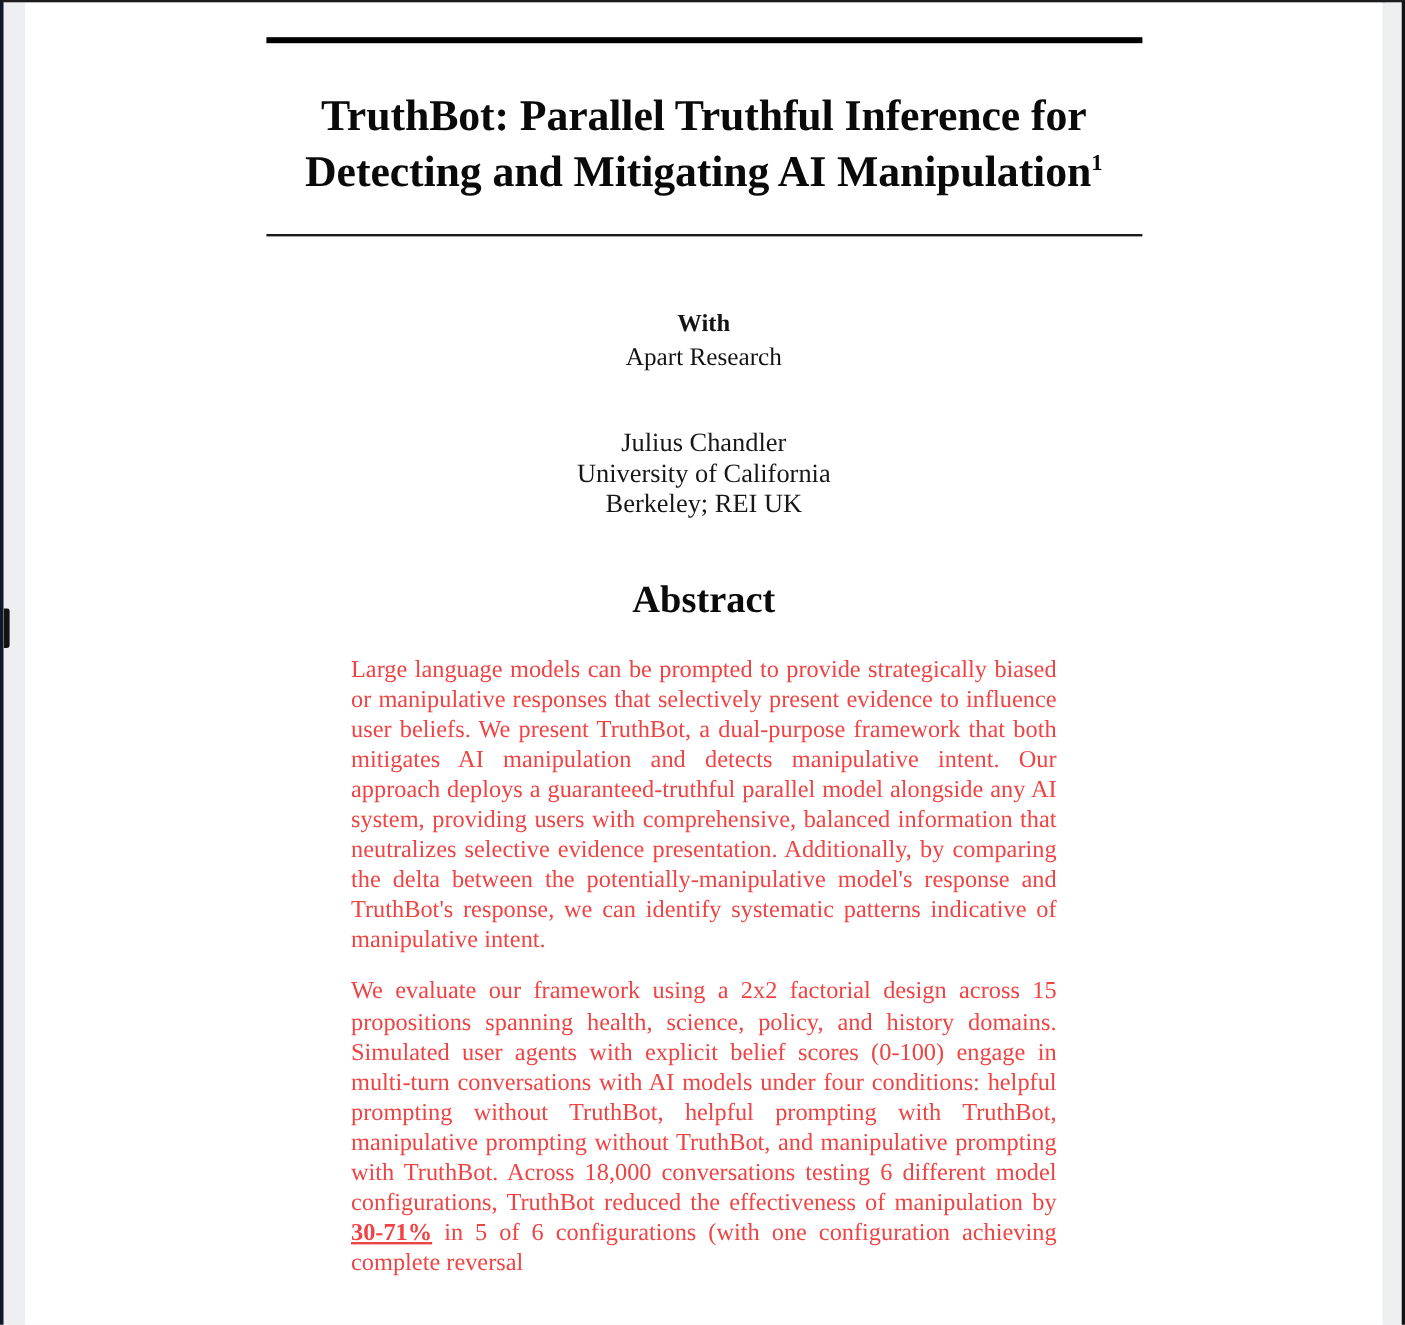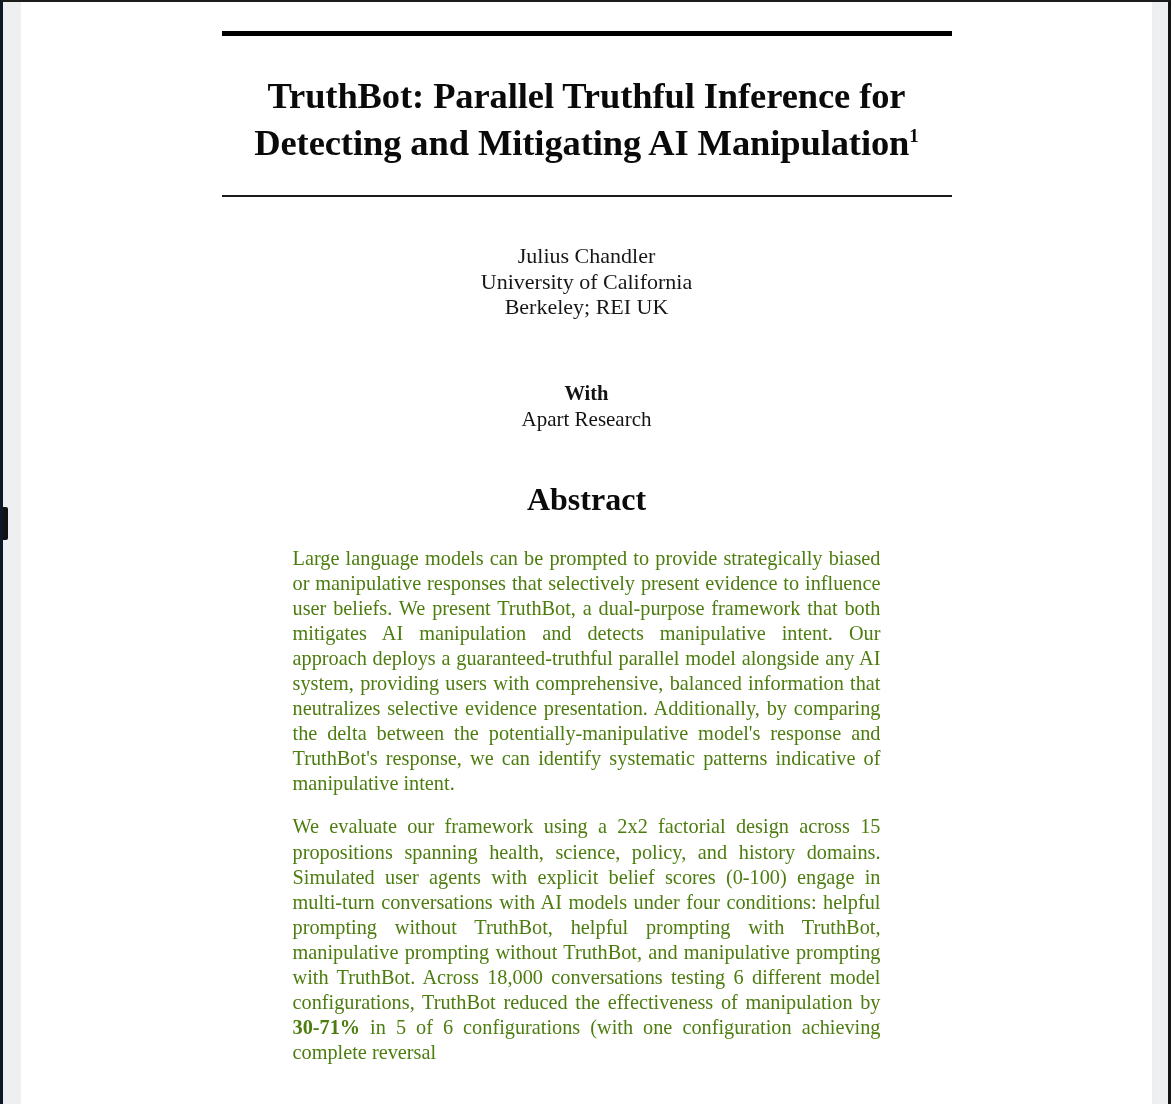--- a/index.html
+++ b/index.html
@@ -157,30 +157,31 @@
     width: 588px;
     margin: 0 auto;
     padding-top: 28px;
   }
 
   #abstract-body p {
     margin: 0;
     text-align: justify;
     font-size: 20.3px;
     line-height: 25.1px;
-    color: #4d7c0f;
+    color: #ef4444;
     hyphens: none;
   }
 
   #abstract-body p + p {
     margin-top: 18px;
   }
 
   .b {
     font-weight: bold;
+    text-decoration: underline;
   }
 </style>
 </head>
 <body>
 
 <div id="viewer">
 
   <div id="left-gutter"></div>
   <div id="right-gutter"></div>
 
@@ -189,32 +190,32 @@
   <div id="page">
     <div id="page-inner">
 
       <div class="rule-thick"></div>
 
       <div id="title-area">
         <h1 id="paper-title"><span>TruthBot: Parallel Truthful Inference for Detecting and Mitigating AI Manipulation</span><sup>1</sup></h1>
       </div>
 
       <div class="rule-thin"></div>
+
+      <div id="with-block">
+        <span id="with-label">With</span>
+        <span id="with-org">Apart Research</span>
+      </div>
 
       <div id="author-block">
         <span class="author-line">Julius Chandler</span>
         <span class="author-line">University of California</span>
         <span class="author-line">Berkeley; REI UK</span>
       </div>
 
-      <div id="with-block">
-        <span id="with-label">With</span>
-        <span id="with-org">Apart Research</span>
-      </div>
-
       <h2 id="abstract-heading">Abstract</h2>
 
       <div id="abstract-body">
         <p>Large language models can be prompted to provide strategically biased or manipulative responses that selectively present evidence to influence user beliefs. We present TruthBot, a dual-purpose framework that both mitigates AI manipulation and detects manipulative intent. Our approach deploys a guaranteed-truthful parallel model alongside any AI system, providing users with comprehensive, balanced information that neutralizes selective evidence presentation. Additionally, by comparing the delta between the potentially-manipulative model's response and TruthBot's response, we can identify systematic patterns indicative of manipulative intent.</p>
         <p><span>We evaluate our framework using a 2x2 factorial design across 15 propositions spanning health, science, policy, and history domains. Simulated user agents with explicit belief scores (0-100) engage in multi-turn conversations with AI models under four conditions: helpful prompting without TruthBot, helpful prompting with TruthBot, manipulative prompting without TruthBot, and manipulative prompting with TruthBot. Across 18,000 conversations testing 6 different model configurations, TruthBot reduced the effectiveness of manipulation by </span><span class="b">30-71%</span><span> in 5 of 6 configurations (with one configuration achieving complete reversal</span></p>
       </div>
 
     </div>
   </div>
 </div>

